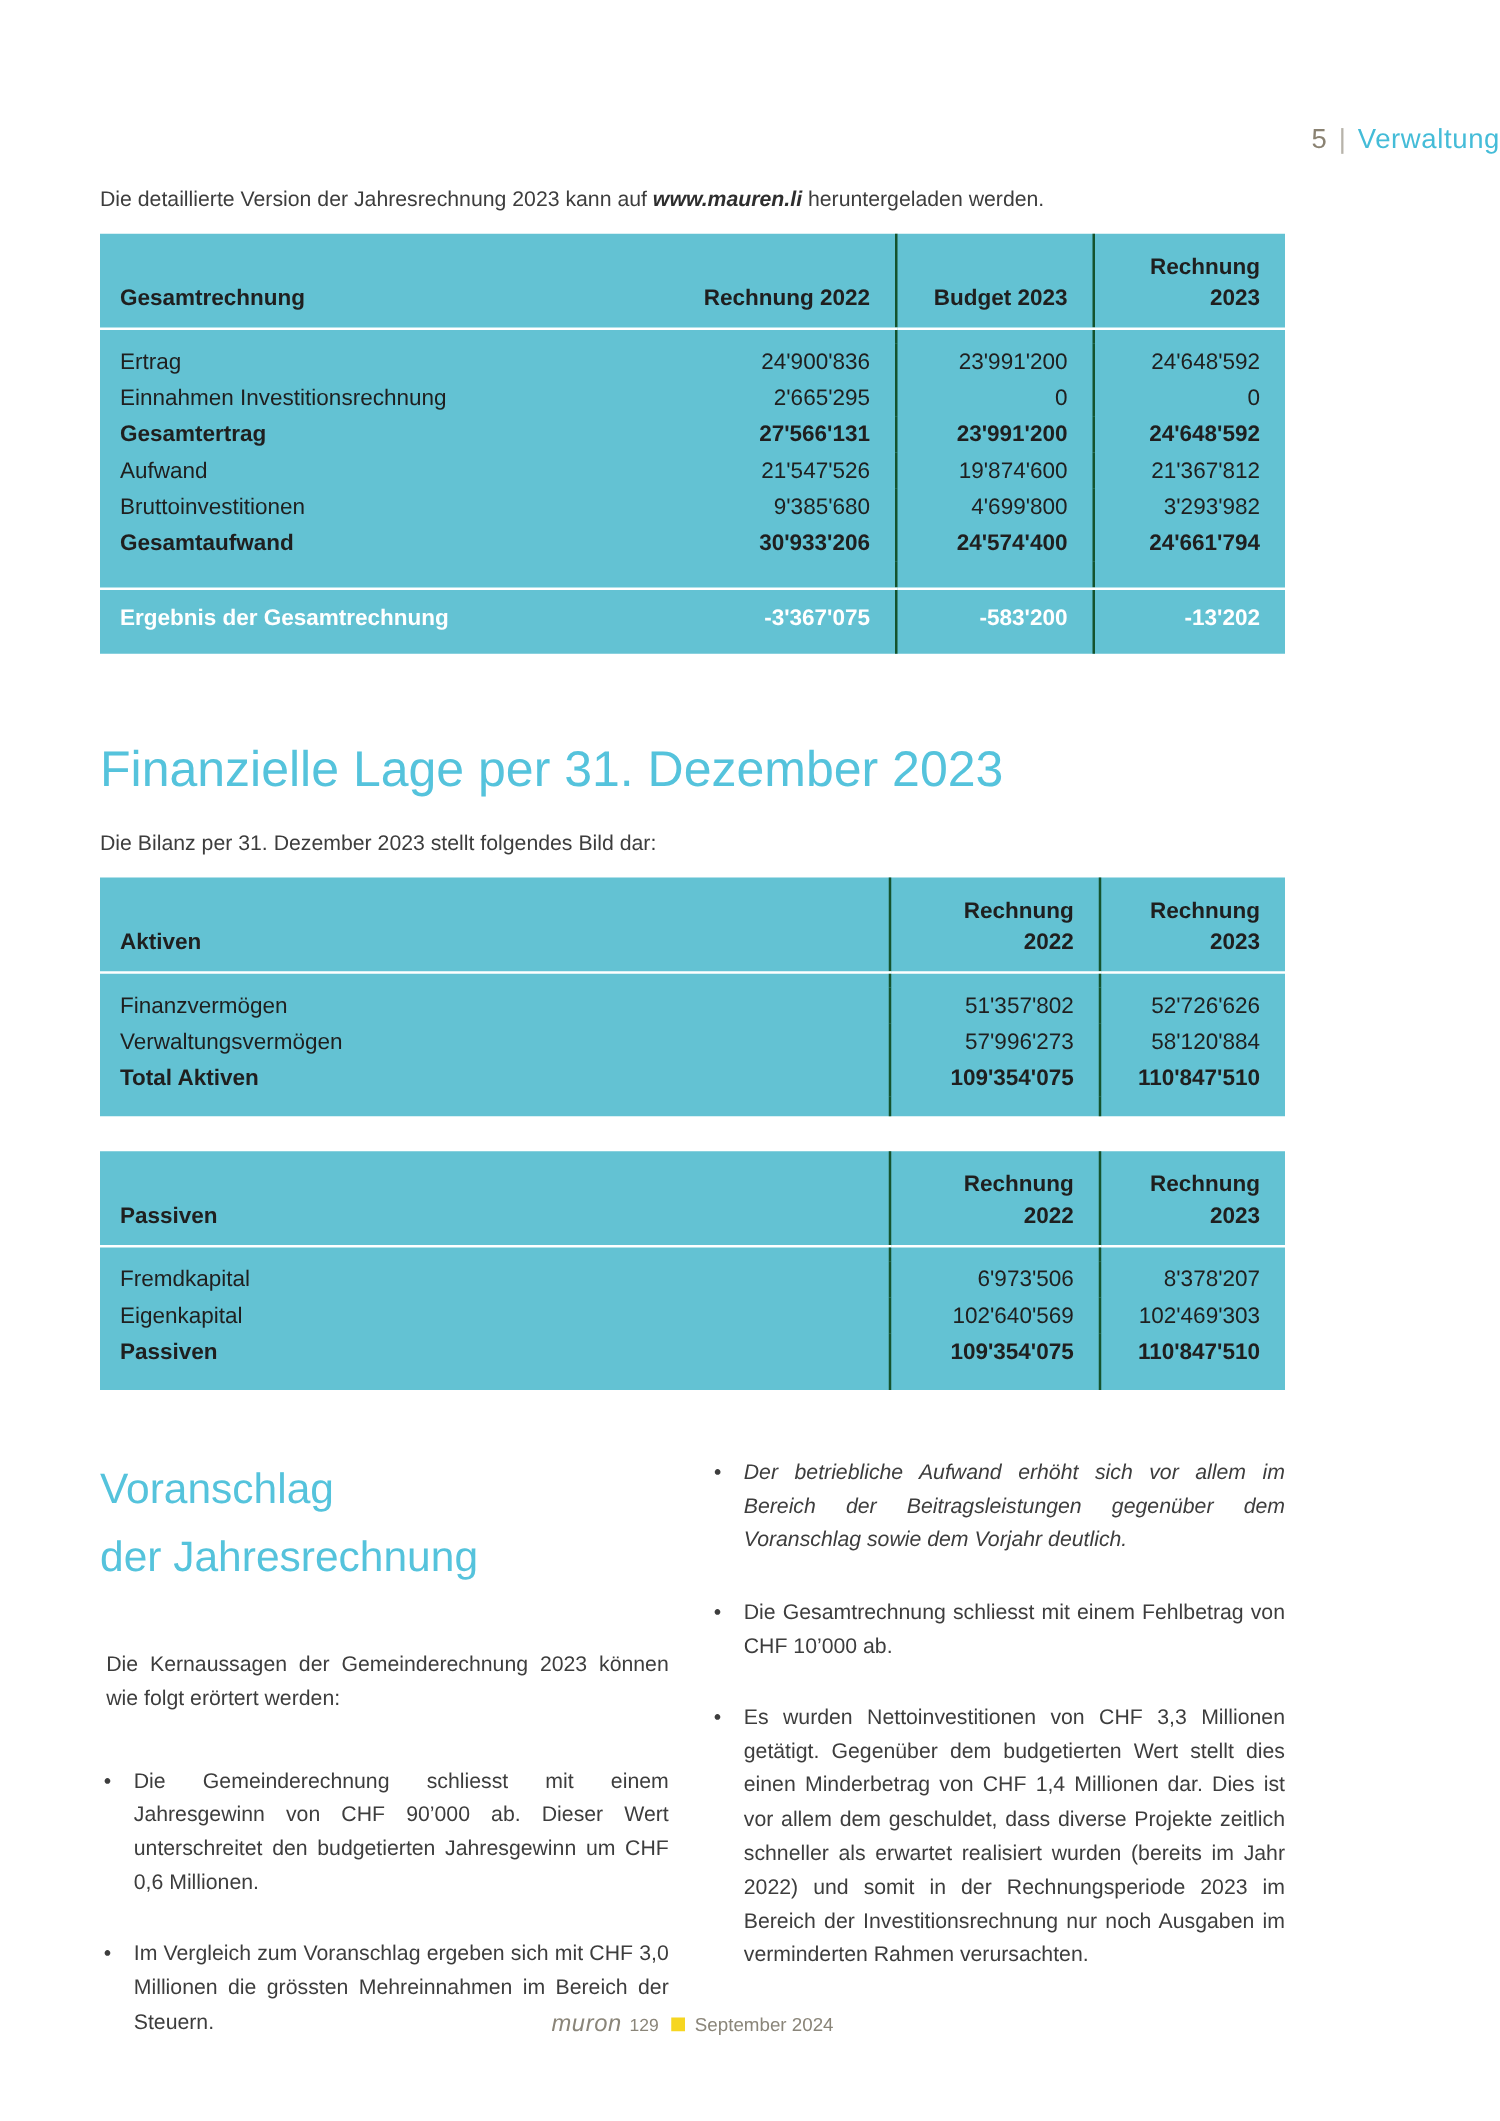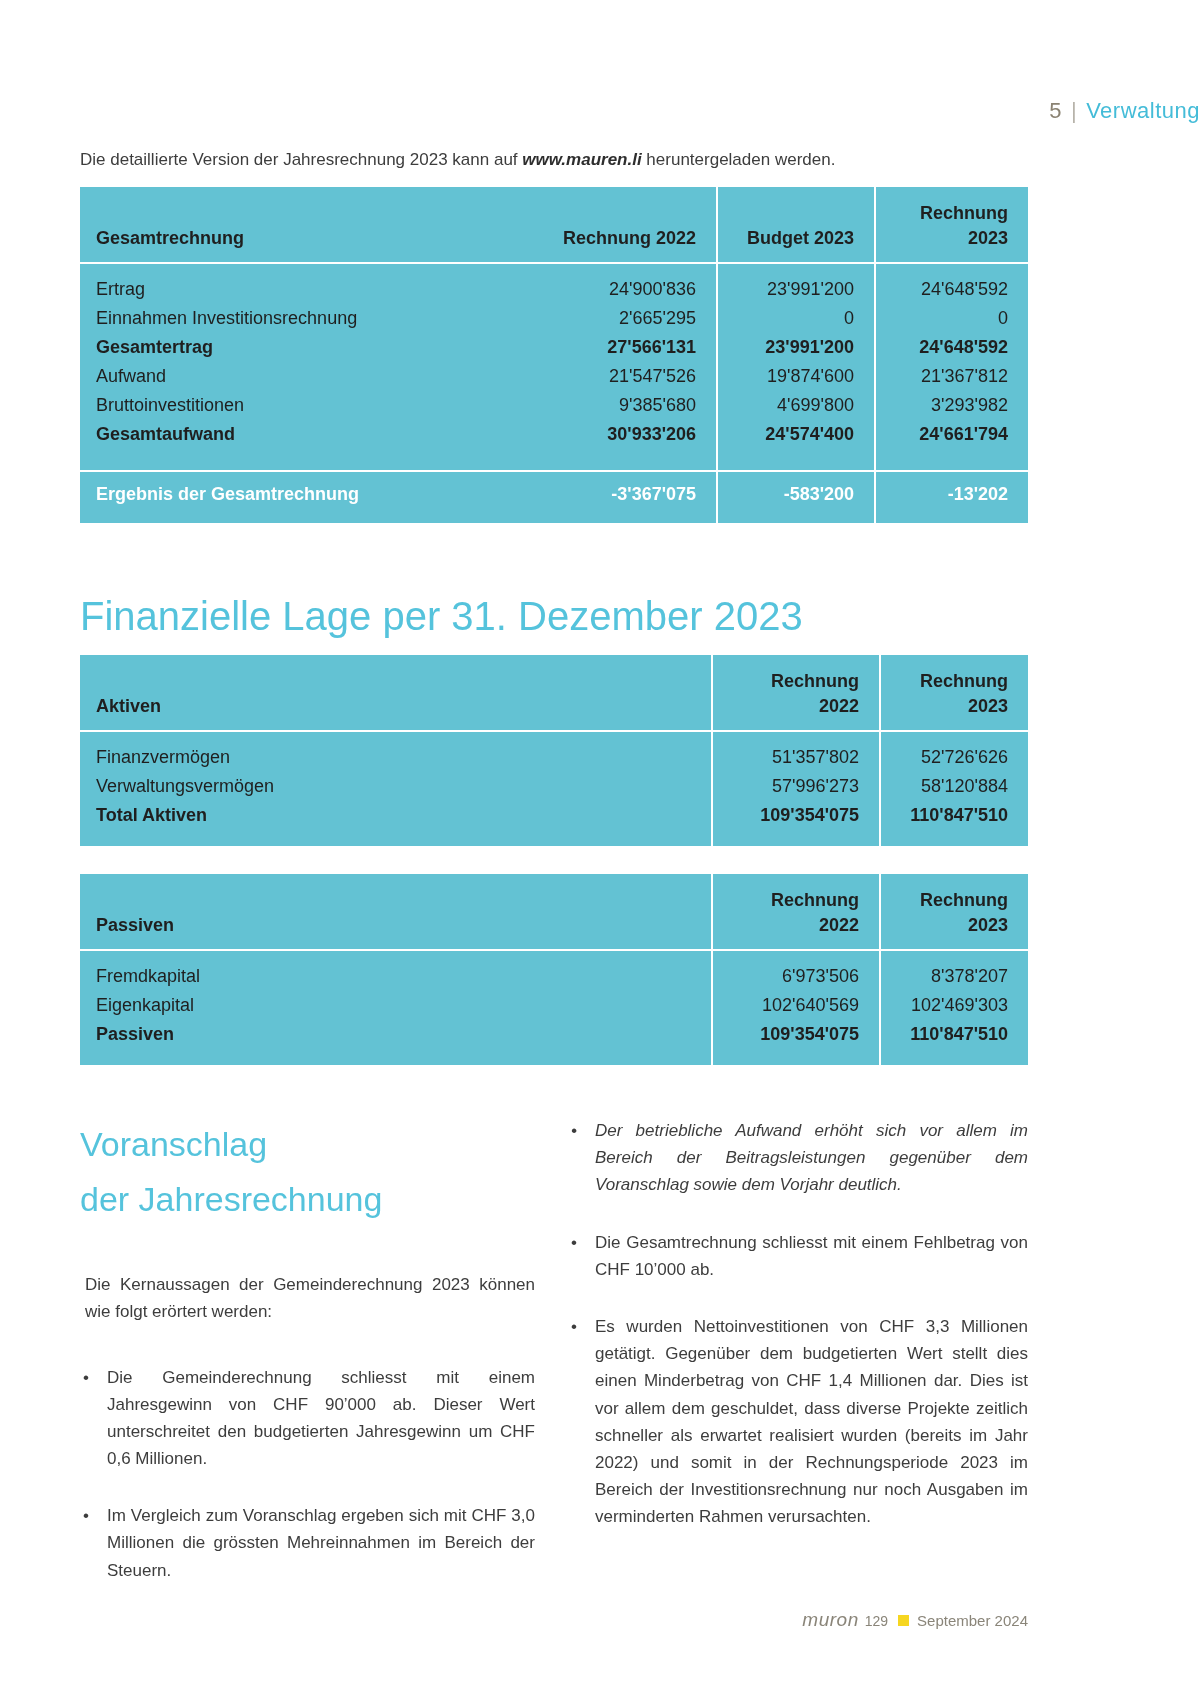--- a/index.html
+++ b/index.html
@@ -37,41 +37,41 @@
     background: #63c2d3; color: #1f1f1f;
     font-size: 18px; margin-top: 16px;
     table-layout: fixed;
   }
   table.fin td { padding: 2px 20px 2px 16px; line-height: 25px; vertical-align: bottom; }
   table.fin td.num { text-align: right; }
   table.fin tr.t-head td { font-weight: 700; padding-top: 14px; padding-bottom: 11px; border-bottom: 2px solid #ffffff; font-size: 18px; }
   table.fin tr.spacer td { padding: 0; height: 12px; }
   table.fin tr.bold td { font-weight: 700; }
   
-  table.t1 td.vline, table.t2 td.vline { border-left: 2px solid #ffffff; }
+  table.t1 td.vline, table.t2 td.vline { border-left: 2px solid #14532d; }
   
   table.fin tr.rule td { padding: 0; height: 22px; border-bottom: 2px solid #ffffff; }
   table.fin tr.result td { color: #ffffff; font-weight: 700; padding-top: 10px; padding-bottom: 16px; }
   table.fin tr.bottom-pad td { padding: 0; height: 16px; }
 
   
   .kern { display: grid; grid-template-columns: 455px 460px; column-gap: 33px; margin-top: 52px; }
   .kern-title { font-size: 34px; font-weight: 400; color: #55c3dc; line-height: 1.62; margin: 0; }
   .kern-intro { margin-top: 44px; font-size: 17px; line-height: 1.6; text-align: justify; padding-left: 5px; }
   ul.bullets { list-style: none; margin: 0; padding: 0; font-size: 17px; line-height: 1.6; }
   ul.bullets li { position: relative; padding-left: 27px; margin-top: 30px; text-align: justify; }
   ul.bullets li::before { content: "\2022"; position: absolute; left: 3px; top: 0; }
   .left-bullets li:first-child { margin-top: 38px; }
   .right-bullets { margin-top: 6px; }
   .right-bullets li:first-child { margin-top: 0; font-style: italic; }
 
   
   .page-footer {
     position: absolute; left: 80px; width: 948px; bottom: 66px;
-    text-align: right; color: #8a8579; font-size: 15px;
+    text-align: center; color: #8a8579; font-size: 15px;
   }
   .page-footer .brand { font-style: italic; font-size: 19px; letter-spacing: 0.5px; }
   .page-footer .pg { font-size: 14px; margin-left: 6px; }
   .page-footer .sq {
     display: inline-block; width: 11px; height: 11px;
     background: #f6d621; margin: 0 8px 0 10px; vertical-align: baseline;
   }
 </style>
 </head>
 <body>
@@ -151,20 +151,21 @@
       <td>Ergebnis der Gesamtrechnung</td>
       <td class="num">-3'367'075</td>
       <td class="num vline">-583'200</td>
       <td class="num vline">-13'202</td>
     </tr>
   </tbody>
     </table>
 
   <h1 class="doc-title title-2">Finanzielle Lage per 31. Dezember 2023</h1>
 
+  <p class="intro">Die Bilanz per 31. Dezember 2023 stellt folgendes Bild dar:</p>
 
   <table class="fin t2">
     <colgroup>
         <col style="width:632px">
         <col style="width:168px">
         <col style="width:148px">
       </colgroup>
     <tbody>
         <tr class="t-head">
       <td>Aktiven</td>

